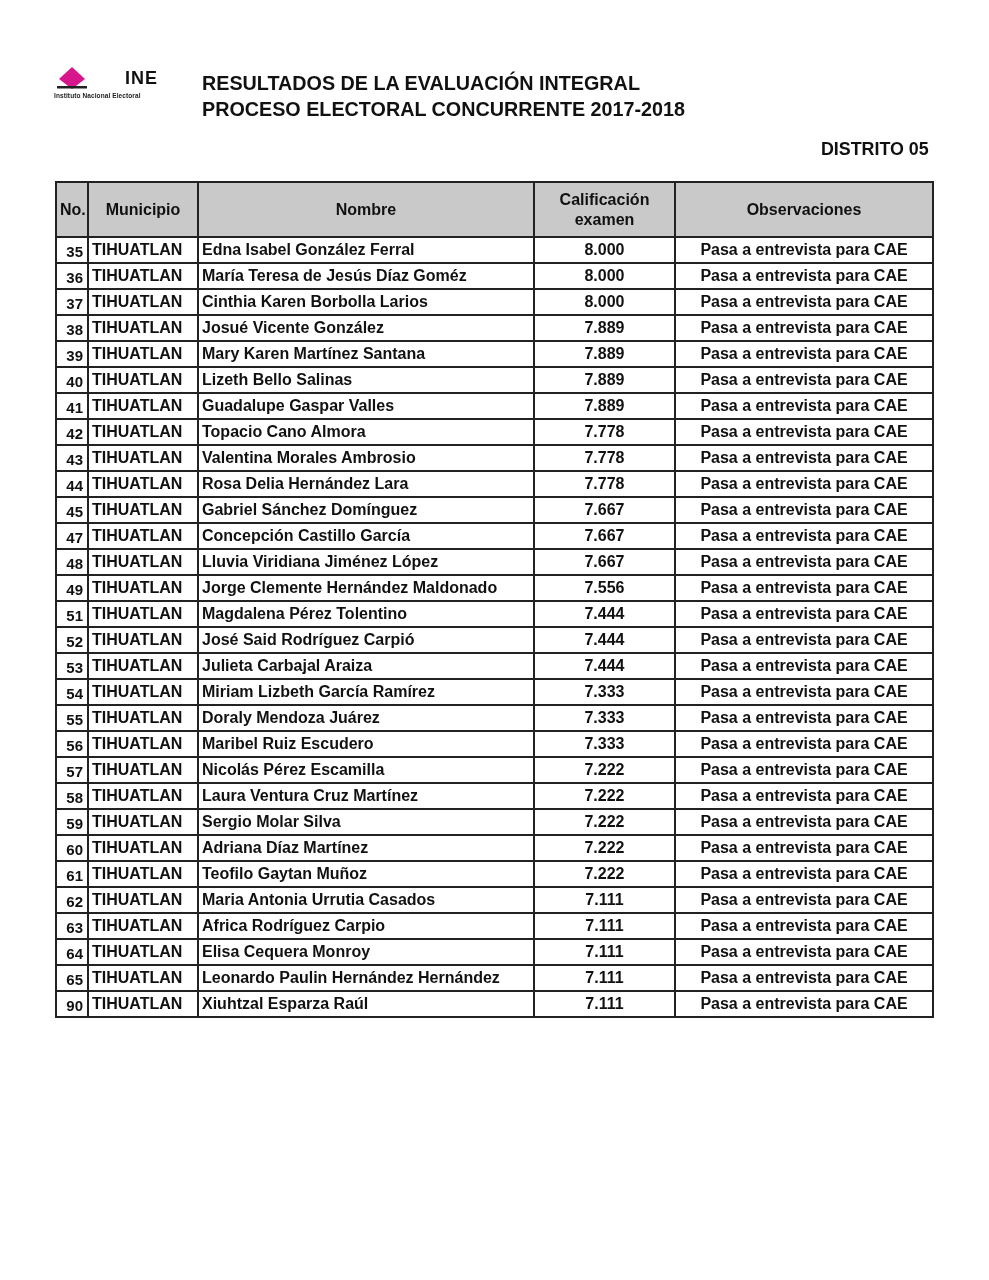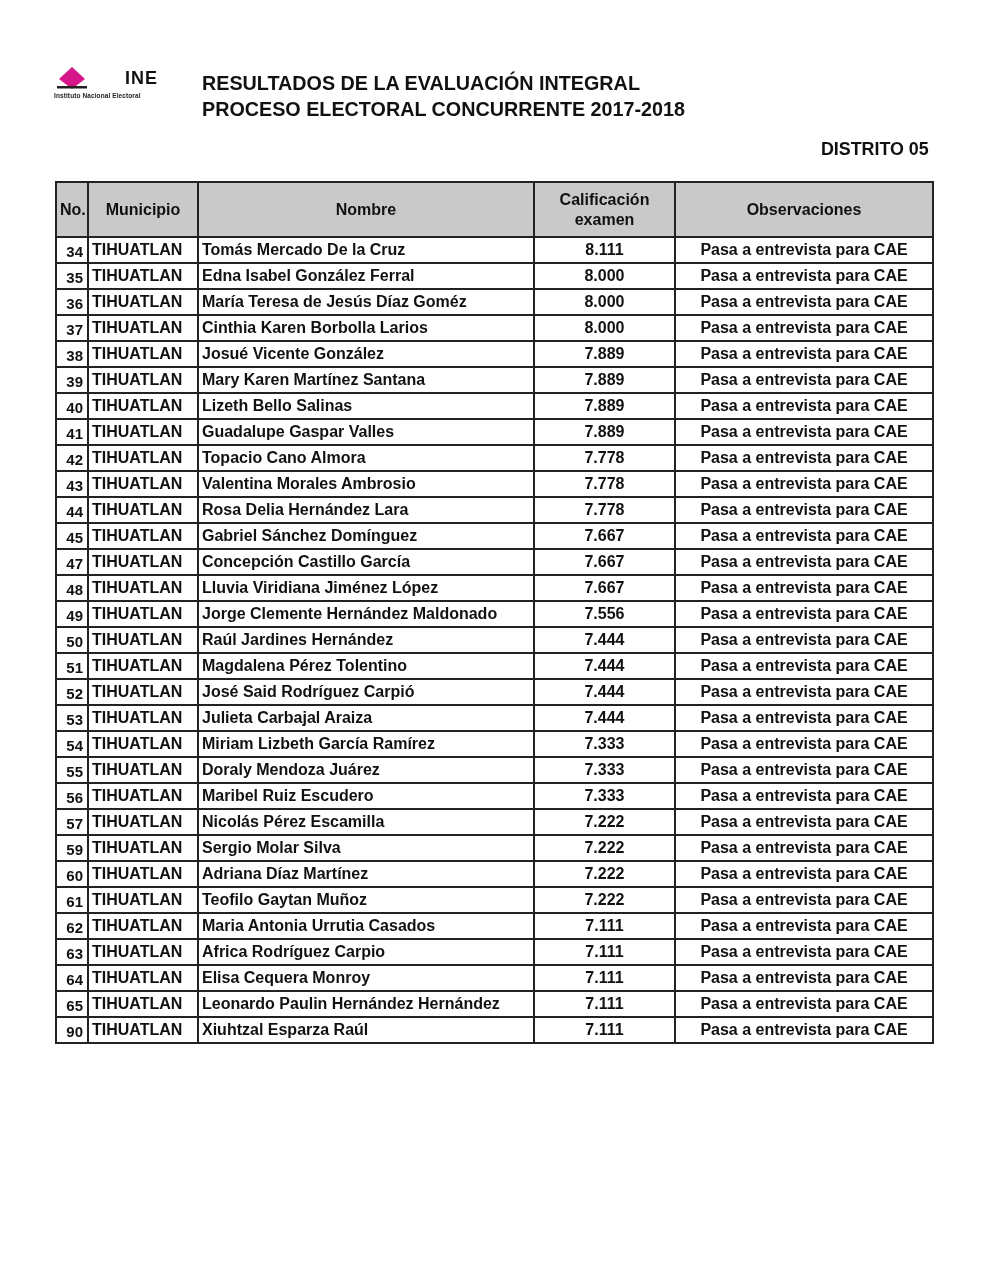--- a/index.html
+++ b/index.html
@@ -60,27 +60,20 @@
       <th style="background: rgb(201, 201, 201);">Nombre</th>
       <th style="background: rgb(201, 201, 201);">
         <div>Calificación</div>
         <div>examen</div>
       </th>
       <th style="background: rgb(201, 201, 201);">Observaciones</th>
     </tr>
   </thead>
   <tbody id="rows">
       <tr>
-        <td class="no">34</td>
-        <td class="mun">TIHUATLAN</td>
-        <td class="name">Tomás Mercado De la Cruz</td>
-        <td class="score">8.111</td>
-        <td class="obs">Pasa a entrevista para CAE</td>
-      </tr>
-      <tr>
         <td class="no">35</td>
         <td class="mun">TIHUATLAN</td>
         <td class="name">Edna Isabel  González Ferral</td>
         <td class="score">8.000</td>
         <td class="obs">Pasa a entrevista para CAE</td>
       </tr>
       <tr>
         <td class="no">36</td>
         <td class="mun">TIHUATLAN</td>
         <td class="name">María Teresa de Jesús  Díaz Goméz</td>
@@ -165,27 +158,20 @@
         <td class="obs">Pasa a entrevista para CAE</td>
       </tr>
       <tr>
         <td class="no">49</td>
         <td class="mun">TIHUATLAN</td>
         <td class="name">Jorge Clemente  Hernández Maldonado</td>
         <td class="score">7.556</td>
         <td class="obs">Pasa a entrevista para CAE</td>
       </tr>
       <tr>
-        <td class="no">50</td>
-        <td class="mun">TIHUATLAN</td>
-        <td class="name">Raúl Jardines Hernández</td>
-        <td class="score">7.444</td>
-        <td class="obs">Pasa a entrevista para CAE</td>
-      </tr>
-      <tr>
         <td class="no">51</td>
         <td class="mun">TIHUATLAN</td>
         <td class="name">Magdalena Pérez Tolentino</td>
         <td class="score">7.444</td>
         <td class="obs">Pasa a entrevista para CAE</td>
       </tr>
       <tr>
         <td class="no">52</td>
         <td class="mun">TIHUATLAN</td>
         <td class="name">José Said  Rodríguez Carpió</td>
@@ -221,20 +207,27 @@
         <td class="obs">Pasa a entrevista para CAE</td>
       </tr>
       <tr>
         <td class="no">57</td>
         <td class="mun">TIHUATLAN</td>
         <td class="name">Nicolás Pérez Escamilla</td>
         <td class="score">7.222</td>
         <td class="obs">Pasa a entrevista para CAE</td>
       </tr>
       <tr>
+        <td class="no">58</td>
+        <td class="mun">TIHUATLAN</td>
+        <td class="name">Laura Ventura  Cruz Martínez</td>
+        <td class="score">7.222</td>
+        <td class="obs">Pasa a entrevista para CAE</td>
+      </tr>
+      <tr>
         <td class="no">59</td>
         <td class="mun">TIHUATLAN</td>
         <td class="name">Sergio Molar Silva</td>
         <td class="score">7.222</td>
         <td class="obs">Pasa a entrevista para CAE</td>
       </tr>
       <tr>
         <td class="no">60</td>
         <td class="mun">TIHUATLAN</td>
         <td class="name">Adriana Díaz Martínez</td>

